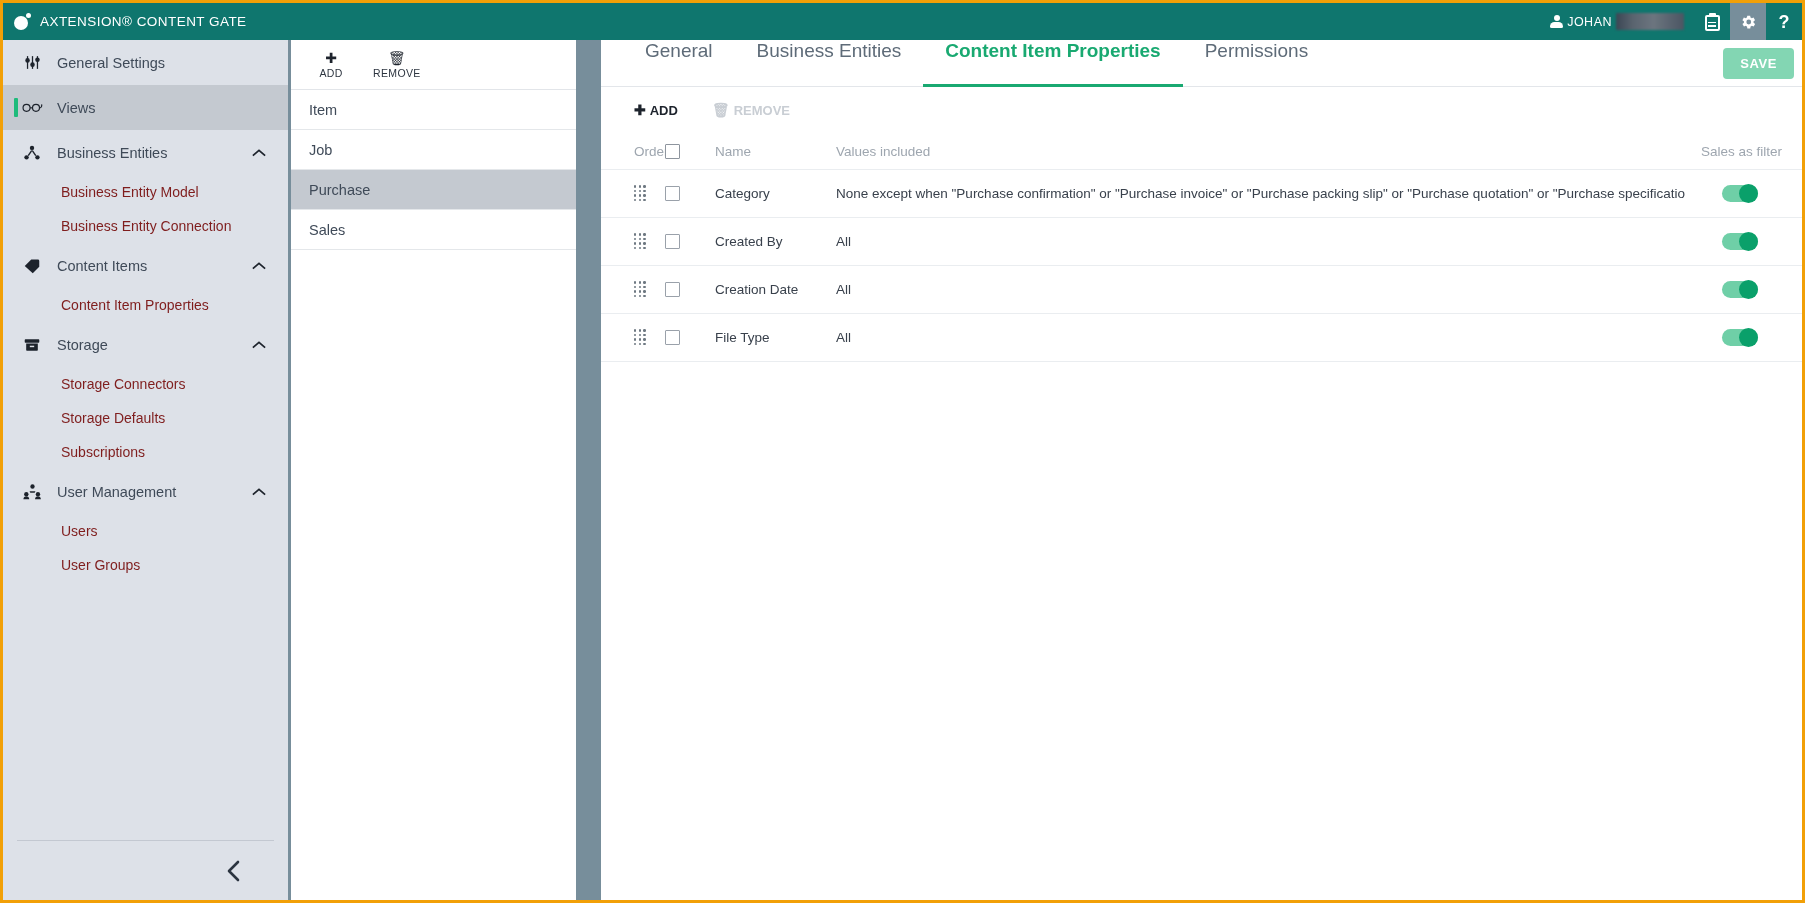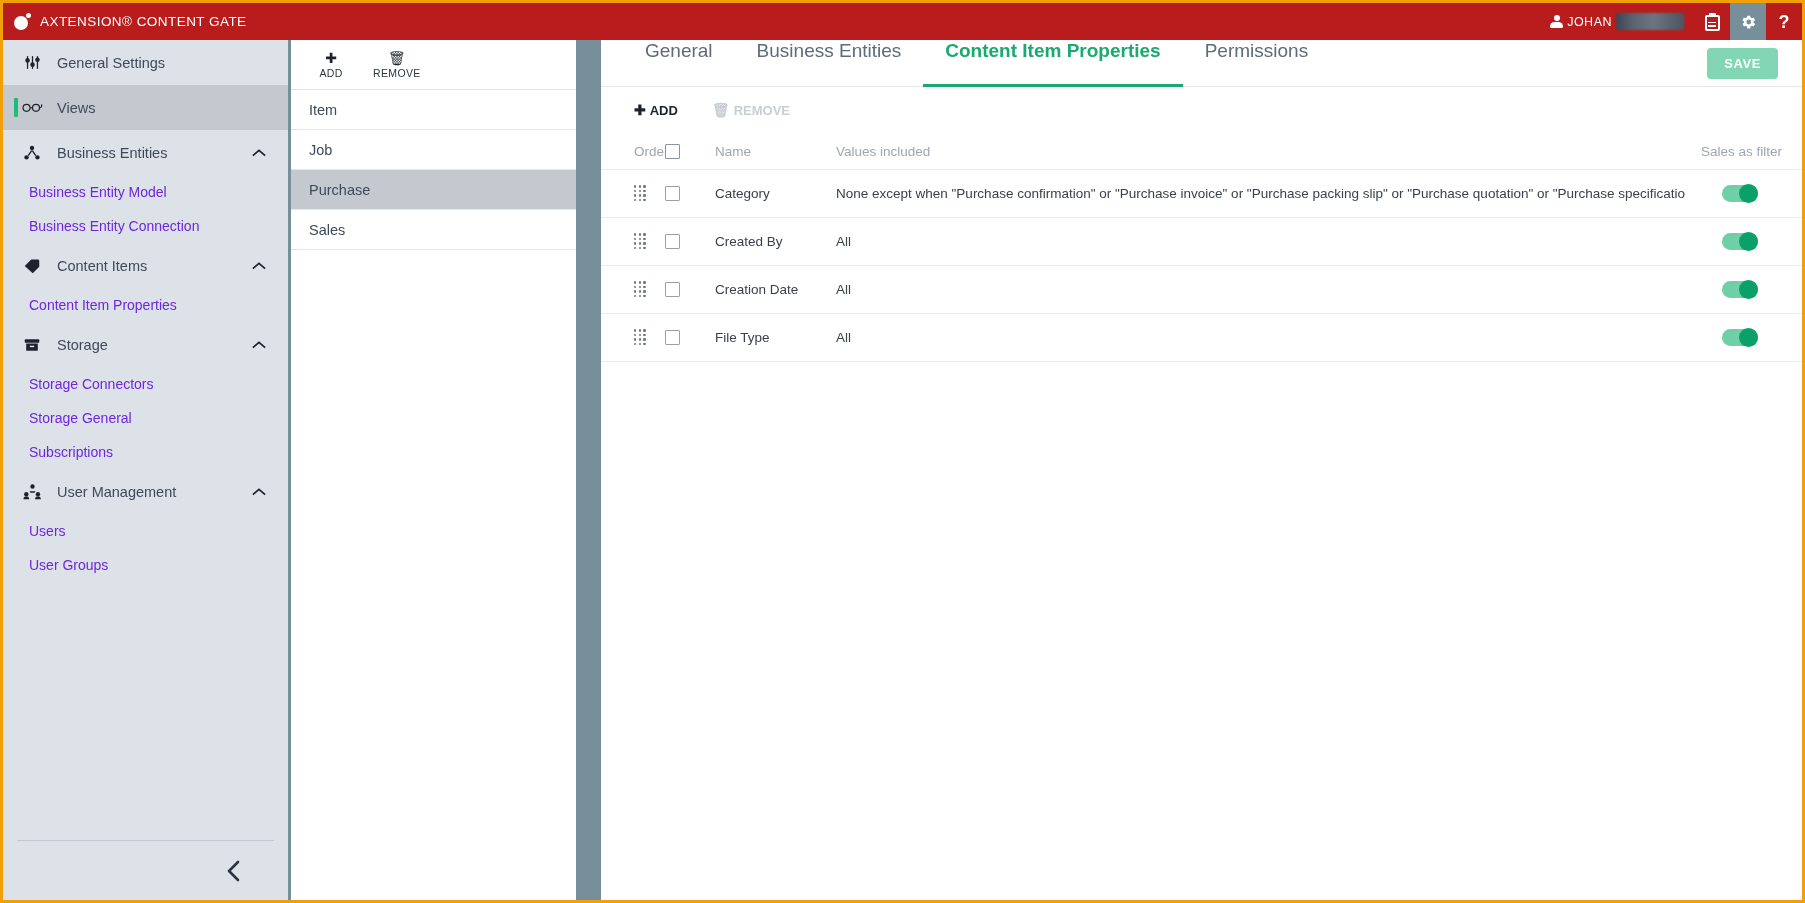--- a/index.html
+++ b/index.html
@@ -14,21 +14,21 @@
     width: 1805px; height: 903px;
     border: 3px solid #f2a007;
     background: #778e9b;
     display: flex;
     flex-direction: column;
   }
 
   
   .topbar {
     height: 37px;
-    background: #b91c1c;
+    background: #0f766e;
     display: flex;
     align-items: stretch;
     flex: 0 0 37px;
     color: #ffffff;
   }
   .brand {
     display: flex; align-items: center; gap: 9px;
     padding-left: 11px;
     flex: 1 1 auto;
   }
@@ -142,22 +142,22 @@
   }
   .nav-label { white-space: nowrap; }
   .nav-chevron {
     position: absolute; right: 22px; top: 50%;
     transform: translateY(-50%);
     width: 14px; height: 9px;
   }
   .nav-sub {
     display: flex; align-items: center;
     height: 34px;
-    padding-left: 26px;
-    font-size: 14px; color: #6d28d9;
+    padding-left: 58px;
+    font-size: 14px; color: #7f1d1d;
     cursor: pointer;
     white-space: nowrap;
   }
   .sidebar-footer {
     height: 60px; flex: 0 0 60px;
     border-top: 1px solid #c3c8d1;
     margin: 0 14px;
     display: flex; align-items: center; justify-content: flex-end;
     padding-right: 32px;
   }
@@ -215,21 +215,21 @@
     font-size: 19px; color: #5e6b78;
     padding: 0 22px; height: 47px;
     display: flex; align-items: flex-start;
     cursor: pointer; white-space: nowrap;
   }
   .tab.active {
     color: #19a971; font-weight: 700;
     box-shadow: inset 0 -3px 0 0 #19a971;
   }
   .save-btn {
-    position: absolute; right: 24px; top: 8px;
+    position: absolute; right: 8px; top: 8px;
     background: #83d6b3; color: #ffffff;
     font-size: 13px; font-weight: 700; letter-spacing: .6px;
     border: none; border-radius: 4px;
     padding: 8px 17px; cursor: pointer;
   }
   .content-toolbar {
     height: 46px; flex: 0 0 46px;
     display: flex; align-items: center;
     gap: 34px;
     padding-left: 33px;
@@ -408,21 +408,21 @@
           </span>
           <span class="nav-label">Storage</span>
           <svg class="nav-chevron" viewBox="0 0 16 10">
             <path d="M1 8 8 2l7 6" stroke="#1d232c" stroke-width="2" fill="none"></path>
           </svg>
         </div>
         <div class="nav-sub">
           <span>Storage Connectors</span>
         </div>
         <div class="nav-sub">
-          <span>Storage General</span>
+          <span>Storage Defaults</span>
         </div>
 
         <div class="nav-sub">
           <span>Subscriptions</span>
         </div>
 
         <div class="nav-item">
           <span class="nav-ico">
             <svg width="19" height="16" viewBox="0 0 26 22" fill="#1d232c">
               <circle cx="13" cy="3.5" r="3"></circle>

